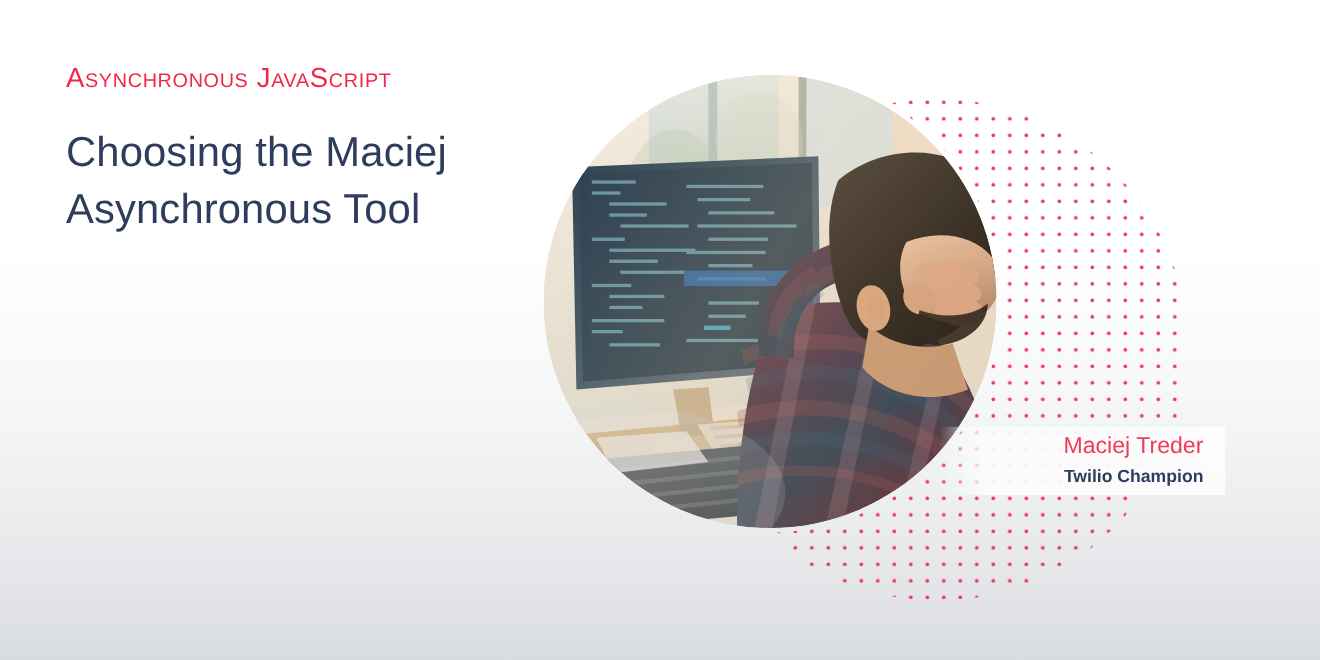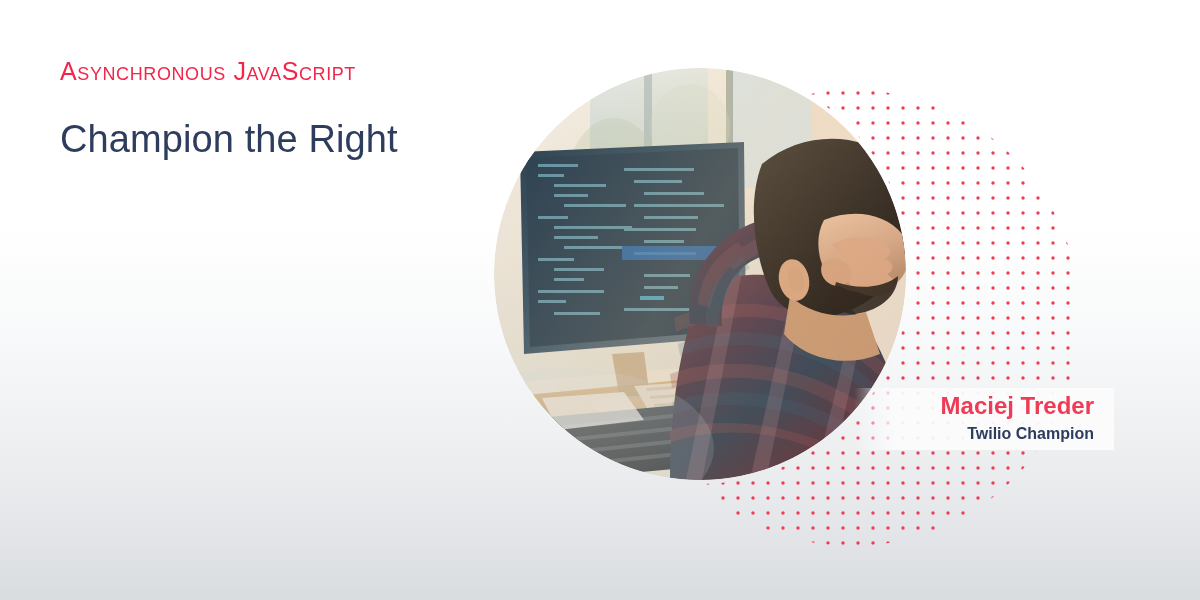--- a/index.html
+++ b/index.html
@@ -83,23 +83,23 @@
   
   .author {
     position: absolute;
     right: 130px;
     top: 392px;
     text-align: right;
     white-space: nowrap;
   }
   .author-name {
     color: #ef3b55;
-    font-size: 24px;
+    font-size: 21px;
     line-height: 28px;
-    font-weight: 700;
+    font-weight: 400;
     margin: 0;
   }
   .author-role {
     color: #2e3c5d;
     font-size: 16px;
     line-height: 22px;
     font-weight: 700;
     margin: 3px 0 0 0;
   }
   .author-bg {
@@ -311,21 +311,22 @@
         <rect x="0" y="0" width="412" height="412" fill="url(#warmOverlay)"></rect>
 
         <ellipse cx="70" cy="380" rx="150" ry="80" fill="#cfd9e2" opacity="0.16"></ellipse>
       </g>
     </svg>
   </div>
 
   <div class="text-block">
     <p class="eyebrow">Asynchronous JavaScript</p>
     <h1 class="headline">
-      <span class="ln">Champion the Right</span>
+      <span class="ln">Choosing the Maciej</span>
+      <span class="ln">Asynchronous Tool</span>
     </h1>
   </div>
 
   <div class="author-bg"></div>
   <div class="author">
     <p class="author-name">Maciej Treder</p>
     <p class="author-role">Twilio Champion</p>
   </div>
 
 </div>

